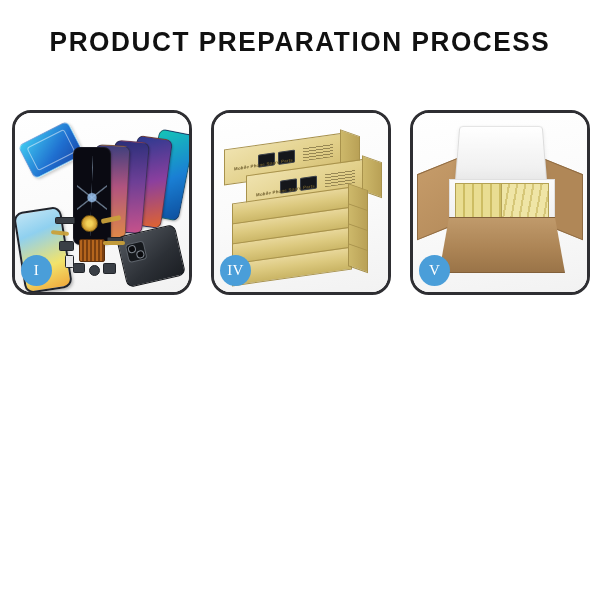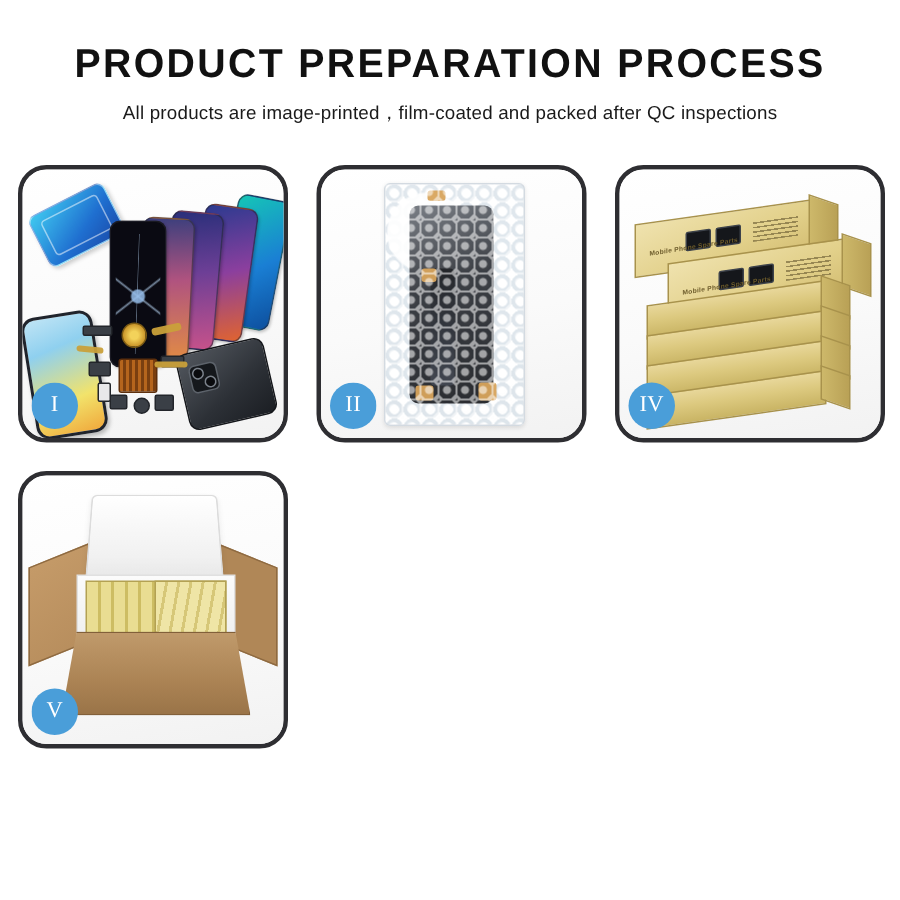--- a/index.html
+++ b/index.html
@@ -346,21 +346,20 @@
   .p6-tapeB{
     position:absolute; left:47px; top:128px; width:13px; height:12px;
     background:#ab8355; border:1px solid #8b6840; transform:rotate(4deg);
   }
 </style>
 </head>
 <body>
 
 <div class="header">
   <div class="title">PRODUCT PREPARATION PROCESS</div>
-  <div class="subtitle">All products are image-printed，film-coated and packed after QC inspections</div>
 </div>
 
 <div class="grid">
 
   <div class="panel">
     <div class="stage">
       <div class="p1-glass"></div>
       <div class="p1-fan">
         <div class="scr s5"></div>
         <div class="scr s4"></div>
@@ -383,33 +382,20 @@
       <div class="chip" style="left:88px;top:150px;width:11px;height:9px;"></div>
       <div class="chip" style="left:92px;top:124px;width:14px;height:6px;"></div>
       <div class="chip" style="left:50px;top:142px;width:7px;height:11px;background:#e8e8ea;"></div>
       <div class="flex" style="left:86px;top:104px;width:20px;height:5px;transform:rotate(-12deg);"></div>
       <div class="flex" style="left:88px;top:128px;width:22px;height:4px;"></div>
       <div class="flex" style="left:36px;top:118px;width:18px;height:4px;transform:rotate(6deg);"></div>
     </div>
     <div class="badge">I</div>
   </div>
 
-  <div class="panel">
-    <div class="stage">
-      <div class="p2-bag">
-        <div class="p2-part"></div>
-        <div class="p2-tape" style="left:28px;top:4px;width:12px;height:7px;"></div>
-        <div class="p2-tape" style="left:24px;top:56px;width:10px;height:9px;"></div>
-        <div class="p2-tape" style="left:20px;top:134px;width:12px;height:10px;"></div>
-        <div class="p2-tape" style="left:62px;top:132px;width:12px;height:12px;"></div>
-        <div class="p2-sheen"></div>
-      </div>
-    </div>
-    <div class="badge">II</div>
-  </div>
 
 
   <div class="panel">
     <div class="stage">
       <div class="p4">
 
         <div class="box4 top" style="left:0px;top:6px;">
           <div class="lbl">
             <div class="lbl-scr" style="left:26px;"></div>
             <div class="lbl-scr" style="left:46px;"></div>

